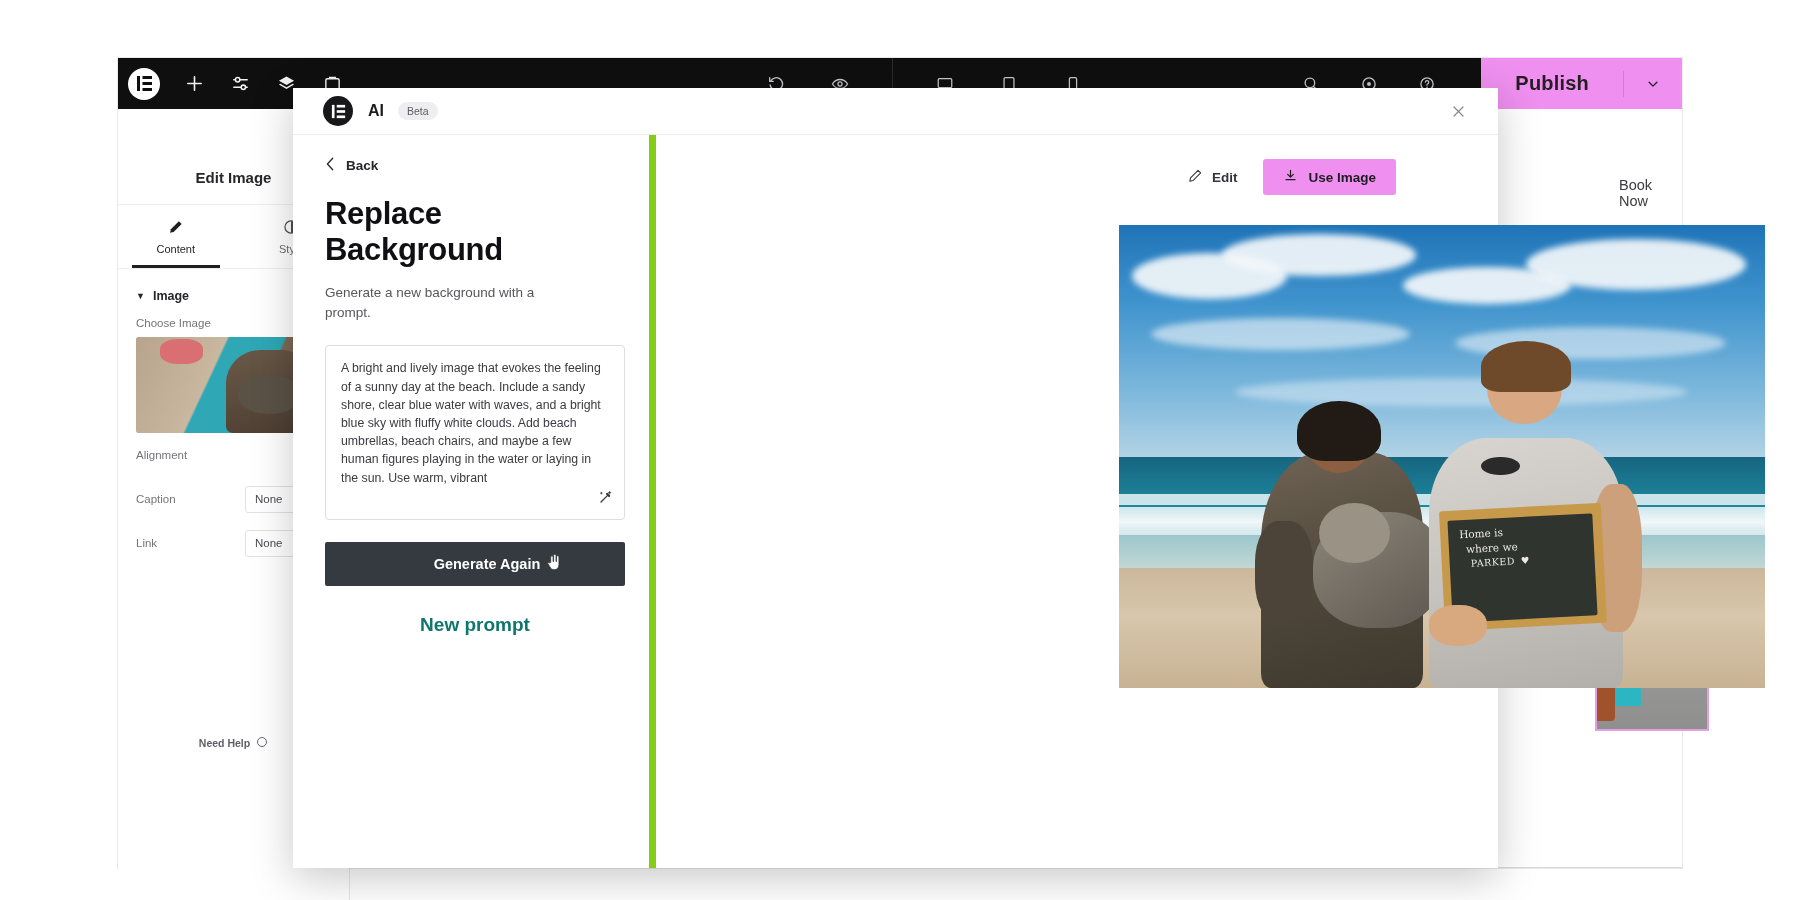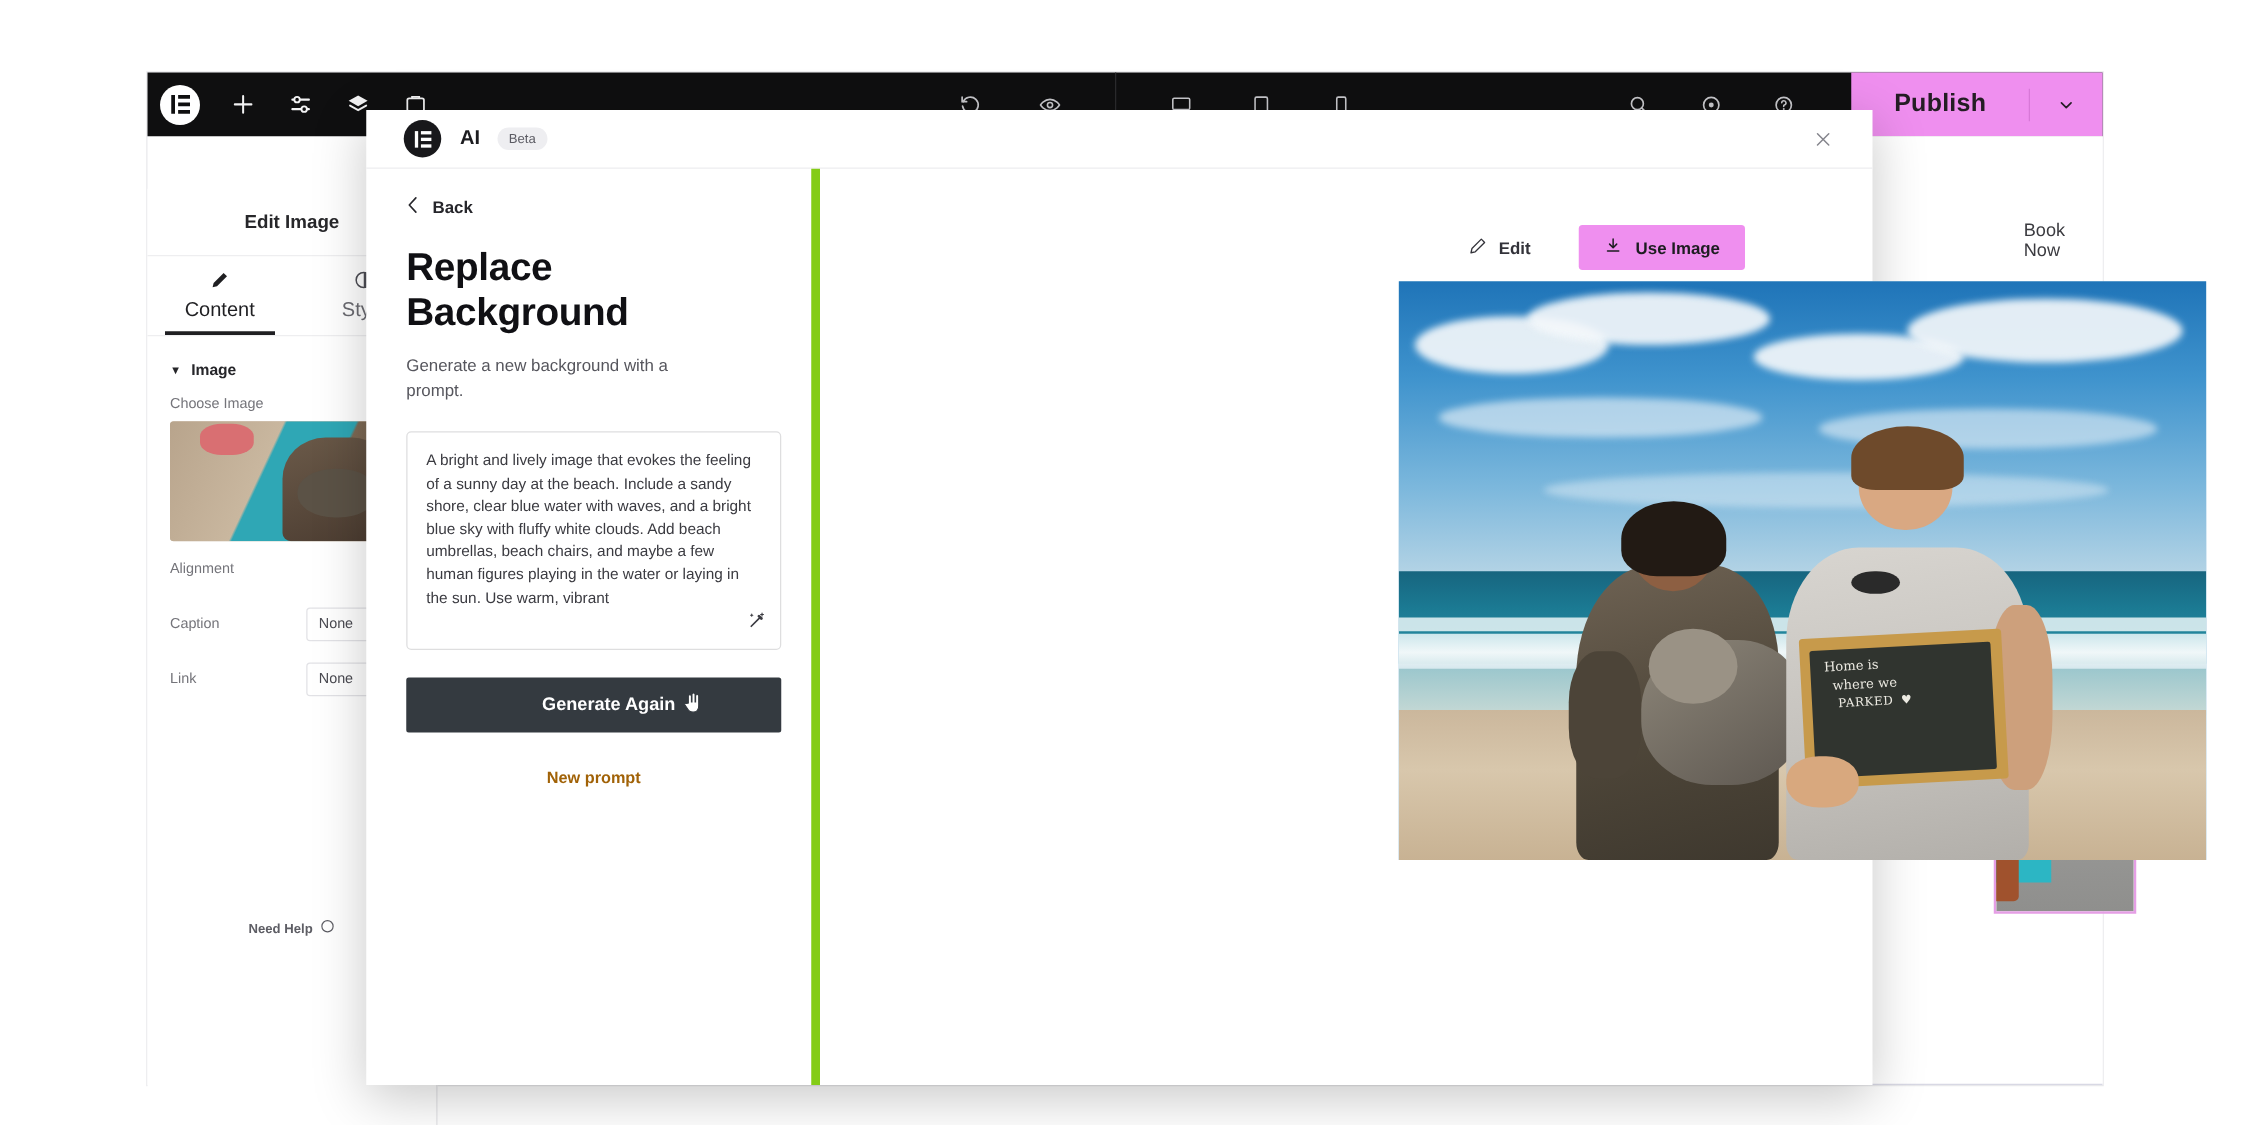--- a/index.html
+++ b/index.html
@@ -53,21 +53,21 @@
     background: #ffffff; border-right: 1px solid #e6e6e9; margin-top: 42px;
   }
   #panel-title {
     height: 54px; display:flex; align-items:center; justify-content:center;
     font-size: 15px; font-weight: bold; color:#27272a;
     border-bottom: 1px solid #eeeef0;
   }
   #panel-tabs { display:flex; height: 64px; border-bottom:1px solid #eeeef0; }
   .ptab {
     flex:1; display:flex; flex-direction:column; align-items:center; justify-content:center;
-    gap:8px; font-size:16px; color:#6b6b71; position:relative;
+    gap:8px; font-size:11px; color:#6b6b71; position:relative;
   }
   .ptab.active { color:#1f1f22; }
   .ptab.active::after {
     content:""; position:absolute; left:14px; right:14px; bottom:0;
     height:3px; background:#1f1f22;
   }
   .ptab svg { display:block; }
   #section-image {
     display:flex; align-items:center; gap:8px;
     padding: 20px 18px 14px 18px; font-size:12.5px; font-weight:bold; color:#26262a;
@@ -158,27 +158,27 @@
   #magic-ico { position:absolute; right:11px; bottom:10px; color:#3b3b41; }
   #gen-btn {
     margin-top:22px; width:300px; height:44px; background:#343a40;
     color:#ffffff; font-size:14.5px; font-weight:bold;
     display:flex; align-items:center; justify-content:center; gap:6px;
     border:none; border-radius:2px;padding-left:45px;
   }
   #cursor-hand { font-size:15px; }
   #new-prompt {
     margin-top:28px; width:300px; text-align:center;
-    font-size:13px; font-weight:bold; color:#a16207;
+    font-size:19px; font-weight:bold; color:#0f766e;
   }
 
   #modal-right { flex:1; position:relative; padding: 18px 0 0 0; }
   #right-actions {
-    position:absolute; right:102px; top:45px;
-    display:flex; align-items:center; gap:39px;
+    position:absolute; right:102px; top:24px;
+    display:flex; align-items:center; gap:26px;
   }
   #edit-btn {
     display:flex; align-items:center; gap:9px;
     font-size:13.5px; font-weight:bold; color:#33333a;
   }
   #use-btn {
     display:flex; align-items:center; gap:10px;
     background:#ef8fef; color:#1d1d21; font-size:13.5px; font-weight:bold;
     padding: 9px 20px; border-radius:3px; border:none;
   }

